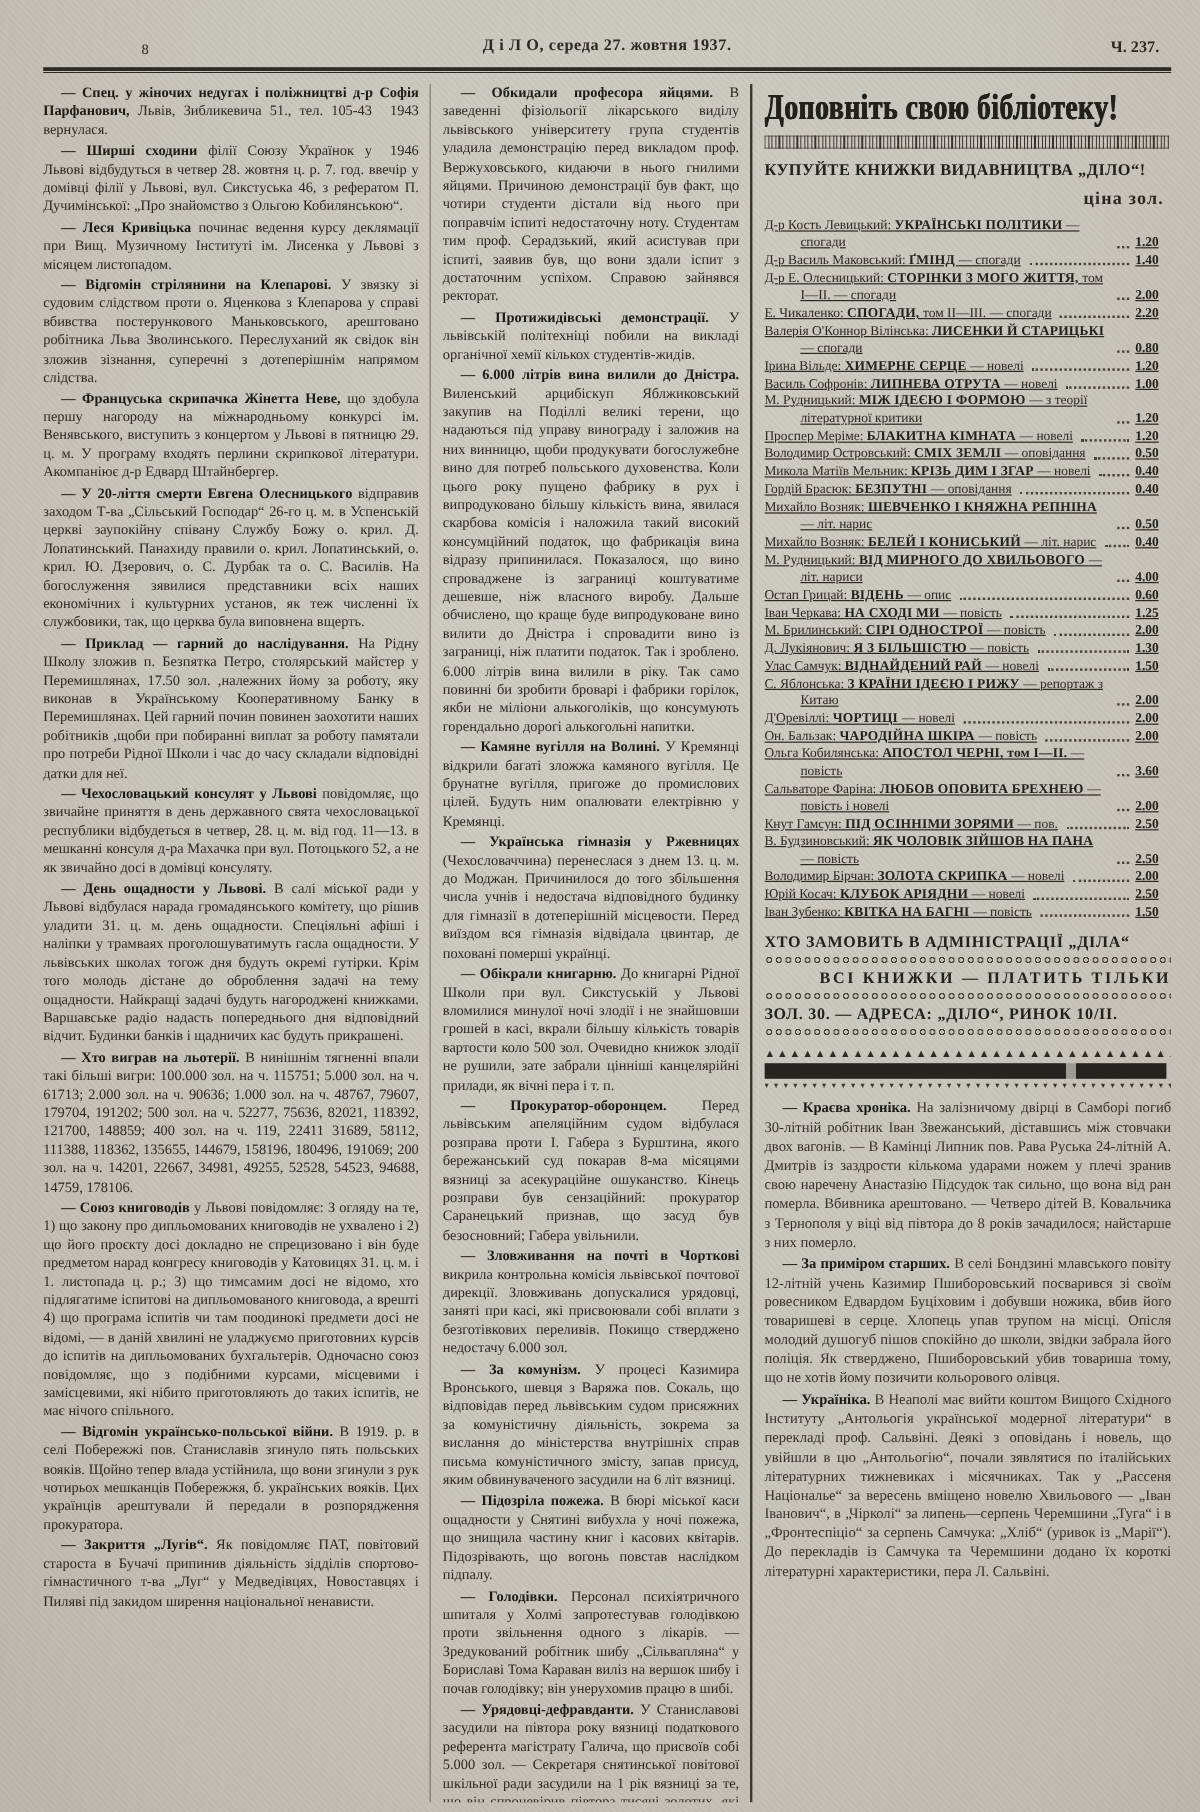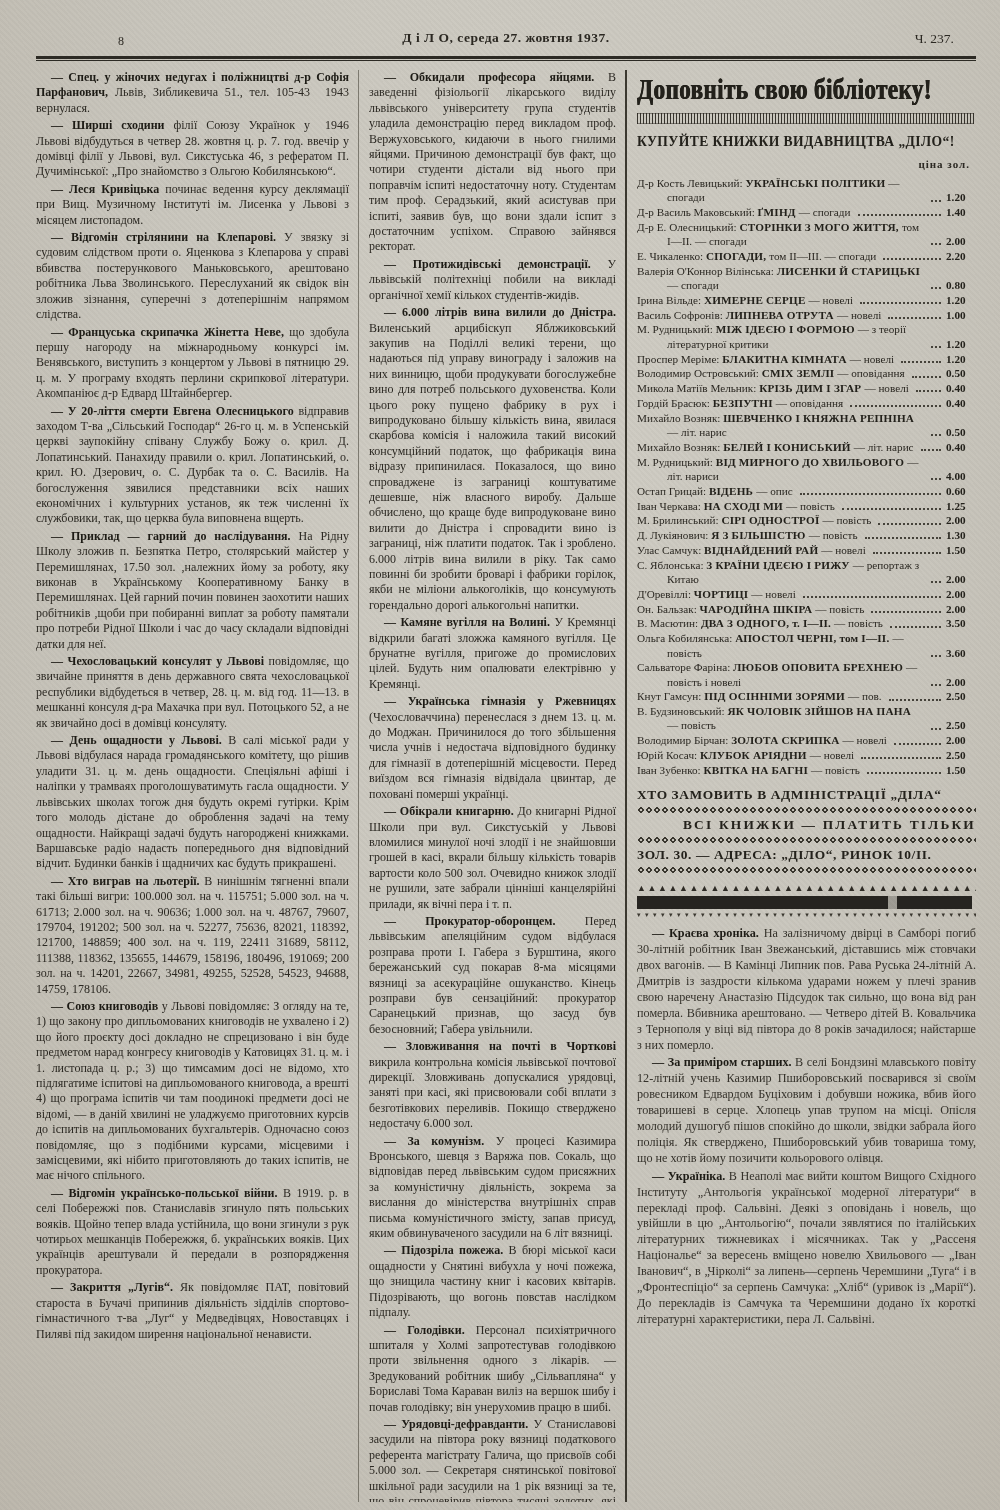--- a/index.html
+++ b/index.html
@@ -10,21 +10,21 @@
       repeating-linear-gradient(47deg, rgba(0,0,0,.02) 0 2px, rgba(255,255,255,.015) 2px 4px),
       radial-gradient(ellipse at 52% 30%, #d0cdc4 0%, #c8c5bc 55%, #bcb7ac 100%);
     color:#2b2822;
     font-family:"Liberation Serif","DejaVu Serif",serif;
     overflow:hidden;
   }
   
   .hdr{position:relative;height:26px;font-size:13.5px;}
   .hdr .pgnum{position:absolute;left:82px;top:4px;font-size:12px;}
   .hdr .masthead{position:absolute;left:50%;transform:translateX(-50%);top:0;font-weight:bold;letter-spacing:.5px;white-space:nowrap;}
-  .hdr .issue{position:absolute;right:22px;top:1px;font-weight:normal;margin-left:33px;}
+  .hdr .issue{position:absolute;right:10px;top:1px;font-weight:bold;margin-left:33px;}
   .dblrule{height:7px;margin-bottom:7px;
     background:linear-gradient(#2c2a24 0 3px, transparent 3px 4px, #2c2a24 4px 5px, transparent 5px);}
   
   .cols{display:flex;height:1432px;overflow:hidden;}
   .col{box-sizing:border-box;overflow:hidden;}
   .col1{width:322px;padding-right:9px;}
   .col2{width:267px;padding:0 9px 0 10px;border-left:1px solid rgba(62,58,48,.55);}
   .col3{flex:1;padding-left:10px;border-left:2px solid #3b382f;}
   .newsflow{font-size:12px;line-height:15.4px;text-align:justify;}
   .newsflow p{margin:0 0 2px;text-indent:15px;}
@@ -32,22 +32,22 @@
   .newsflow .tail{float:right;}
   .col3 .newsflow{font-size:12.2px;line-height:15.9px;color:#34312a;}
   
   .ad{overflow:hidden;}
   .ad-headline{white-space:nowrap;font-weight:bold;font-size:27px;letter-spacing:.4px;
     transform:scaleX(.86) scaleY(1.12);transform-origin:left top;color:#23211b;
     text-shadow:.7px 0 0 #23211b, 0 .4px 0 #23211b;margin:2px 0 10px;}
   .hatch{height:9px;margin:0 2px 10px 0;border-top:1px solid rgba(45,42,36,.5);border-bottom:1px solid rgba(45,42,36,.5);
     background:repeating-linear-gradient(90deg,#36332c 0 1px,transparent 1px 3px);}
   .ad-subhead{font-weight:bold;font-size:13.6px;letter-spacing:.4px;white-space:nowrap;color:#23211b;margin-bottom:8px;}
-  .ad-pricelabel{text-align:right;font-weight:bold;font-size:11px;letter-spacing:1px;margin:0 6px 6px 0;}
-  .books{font-size:11.2px;line-height:14.3px;}
+  .ad-pricelabel{text-align:right;font-weight:bold;font-size:15px;letter-spacing:1px;margin:0 6px 6px 0;}
+  .books{font-size:11.2px;line-height:14.3px;text-decoration:underline;}
   .book{display:flex;align-items:flex-end;margin-bottom:.5px;}
   .book-text{flex:0 1 auto;padding-left:30px;text-indent:-30px;text-align:left;}
   .book-title{font-weight:bold;letter-spacing:.2px;color:#23211b;}
   .book-dots{flex:1 0 10px;border-bottom:2px dotted #45423a;margin:0 5px 3px 7px;min-width:8px;}
   .book-price{flex:0 0 30px;text-align:left;font-weight:bold;color:#23211b;}
   .ad-foot{margin-top:10px;}
   .ad-foot-line{font-weight:bold;font-size:13.4px;letter-spacing:.6px;white-space:nowrap;color:#23211b;}
   .ad-foot-line.spread{letter-spacing:2.2px;text-align:right;}
   .chain{height:8px;margin:2px 0 4px;
     background-image:radial-gradient(circle at 4px 4px, transparent 1.4px, #3a372f 1.5px 2.7px, transparent 2.8px);
@@ -220,25 +220,20 @@
               <span class="book-text"><span>Д'Оревіллі: </span><span class="book-title">ЧОРТИЦІ </span><span>— новелі</span></span>
               <span class="book-dots"></span>
               <span class="book-price">2.00</span>
             </div>
             <div class="book">
               <span class="book-text"><span>Он. Бальзак: </span><span class="book-title">ЧАРОДІЙНА ШКІРА </span><span>— повість</span></span>
               <span class="book-dots"></span>
               <span class="book-price">2.00</span>
             </div>
             <div class="book">
-              <span class="book-text"><span>В. Масютин: </span><span class="book-title">ДВА З ОДНОГО, т. I—II. </span><span>— повість</span></span>
-              <span class="book-dots"></span>
-              <span class="book-price">3.50</span>
-            </div>
-            <div class="book">
               <span class="book-text"><span>Ольга Кобилянська: </span><span class="book-title">АПОСТОЛ ЧЕРНІ, том I—II. </span><span>— повість</span></span>
               <span class="book-dots"></span>
               <span class="book-price">3.60</span>
             </div>
             <div class="book">
               <span class="book-text"><span>Сальваторе Фаріна: </span><span class="book-title">ЛЮБОВ ОПОВИТА БРЕХНЕЮ </span><span>— повість і новелі</span></span>
               <span class="book-dots"></span>
               <span class="book-price">2.00</span>
             </div>
             <div class="book">

